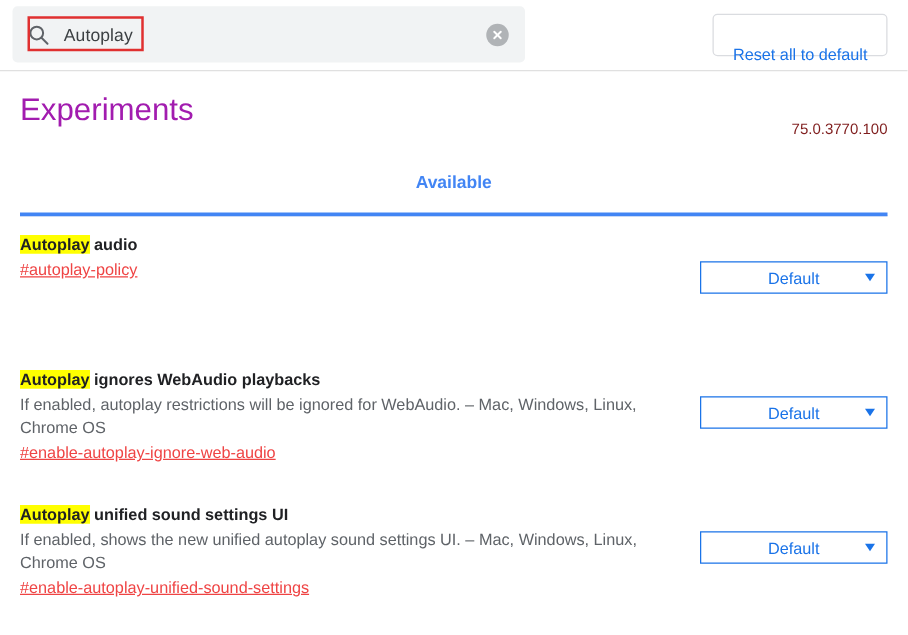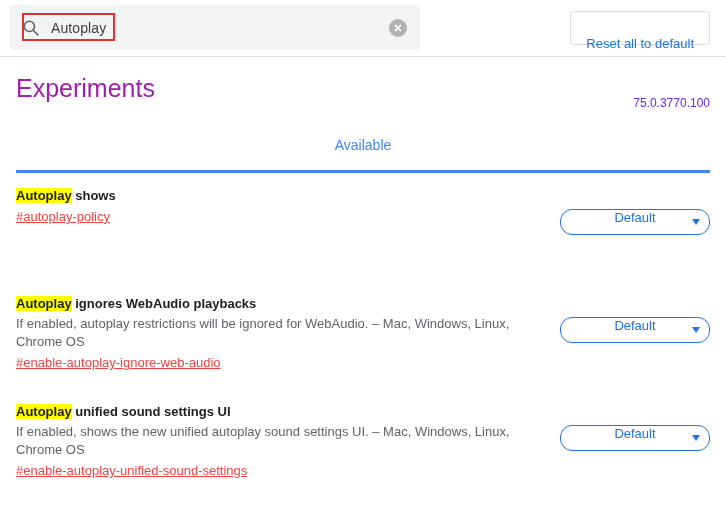--- a/index.html
+++ b/index.html
@@ -106,30 +106,31 @@
     font-size: 25px;
     font-weight: normal;
     color: #a21caf;
     margin: 0;
   }
   .version {
     position: absolute;
     right: 16px;
     top: 39px;
     font-size: 12px;
-    color: #6d28d9;
+    color: #7f1d1d;
   }
 
   
   .tabs {
     position: relative;
     height: 52px;
     margin: 0 16px;
     border-bottom: 1px solid #dadce0;
     display: flex;
+    font-weight: bold;
   }
   .tab {
     flex: 1 1 0;
     text-align: center;
     font-size: 14px;
     color: #5f6368;
     line-height: 50px;
     cursor: pointer;
     position: relative;
     box-sizing: border-box;
@@ -183,24 +184,25 @@
     cursor: pointer;
     display: inline-block;
   }
   .exp-select {
     position: absolute;
     right: 0;
     top: 36px;
     width: 150px;
     height: 26px;
     border: 1px solid #1a73e8;
-    border-radius: 12px;
+    border-radius: 0;
     background: #fff;
     box-sizing: border-box;
     display: flex;
+    align-items: center;
     justify-content: center;
     cursor: pointer;
   }
   .exp-select-label {
     font-size: 13px;
     color: #1a73e8;
   }
   .exp-select-arrow {
     position: absolute;
     right: 9px;
@@ -244,21 +246,21 @@
 </div>
 
 <div class="tabs">
   <div class="tab active">Available</div>
 </div>
 
 <div class="experiments">
 
   <div class="experiment">
     <div class="exp-text">
-      <div class="exp-title"><span class="hl">Autoplay</span><span> shows</span></div>
+      <div class="exp-title"><span class="hl">Autoplay</span><span> audio</span></div>
       <a class="exp-permalink">#autoplay-policy</a>
     </div>
     <div class="exp-select">
       <span class="exp-select-label">Default</span>
       <span class="exp-select-arrow"></span>
     </div>
   </div>
 
   <div class="experiment">
     <div class="exp-text">

